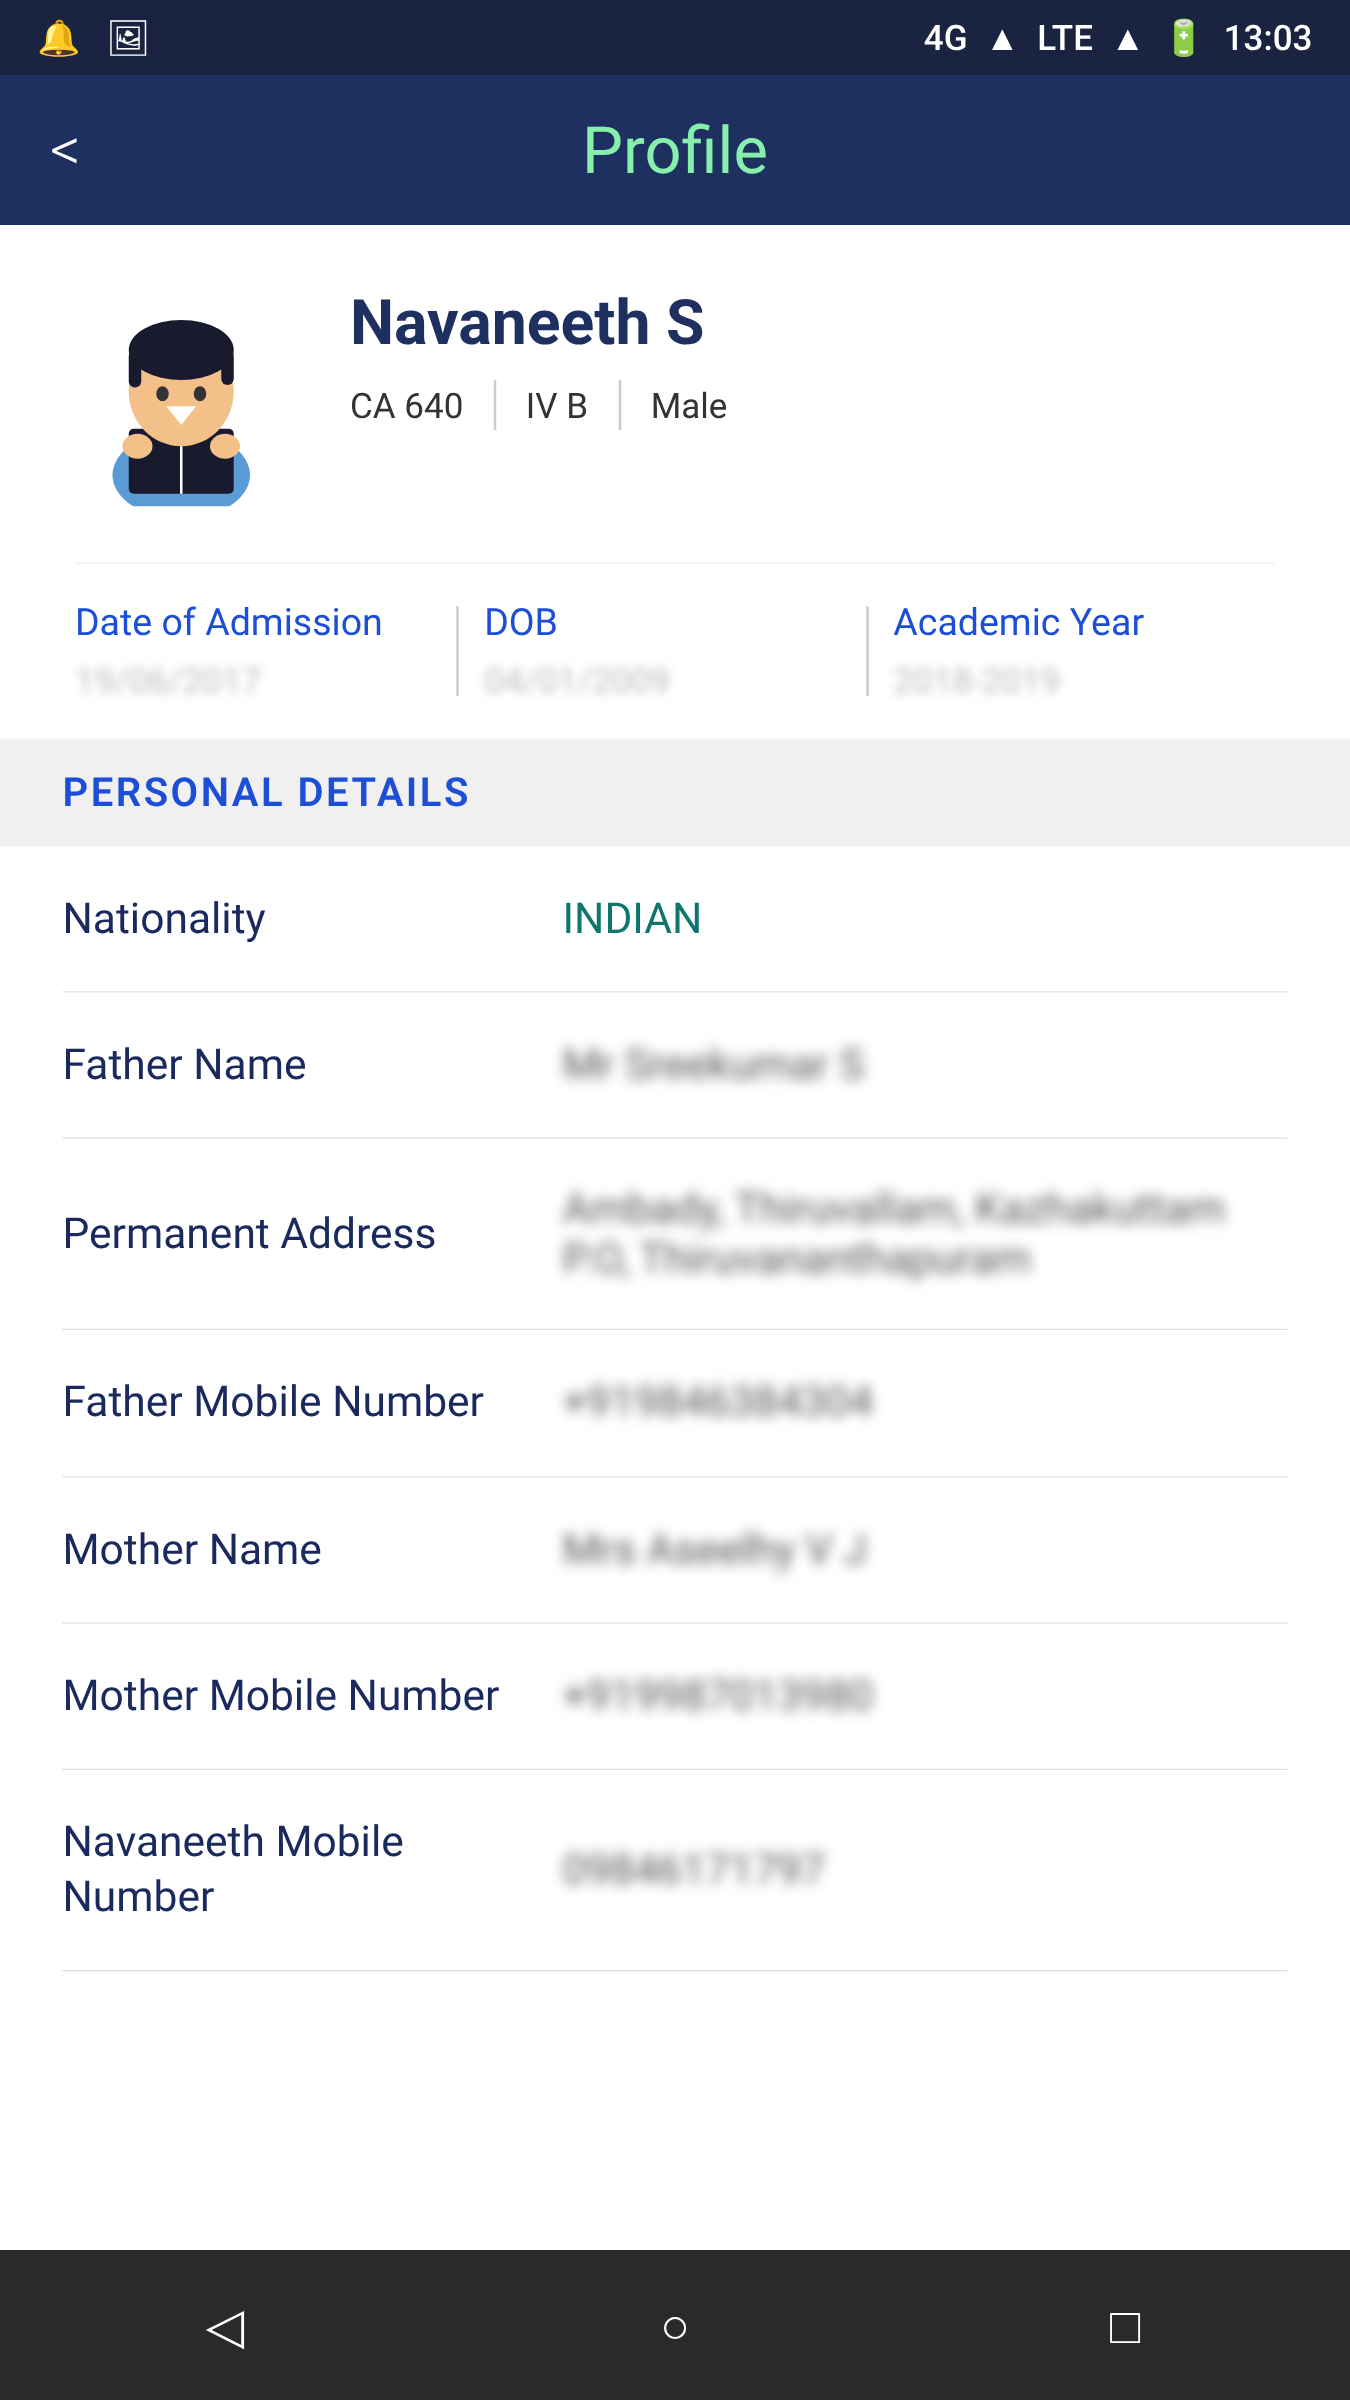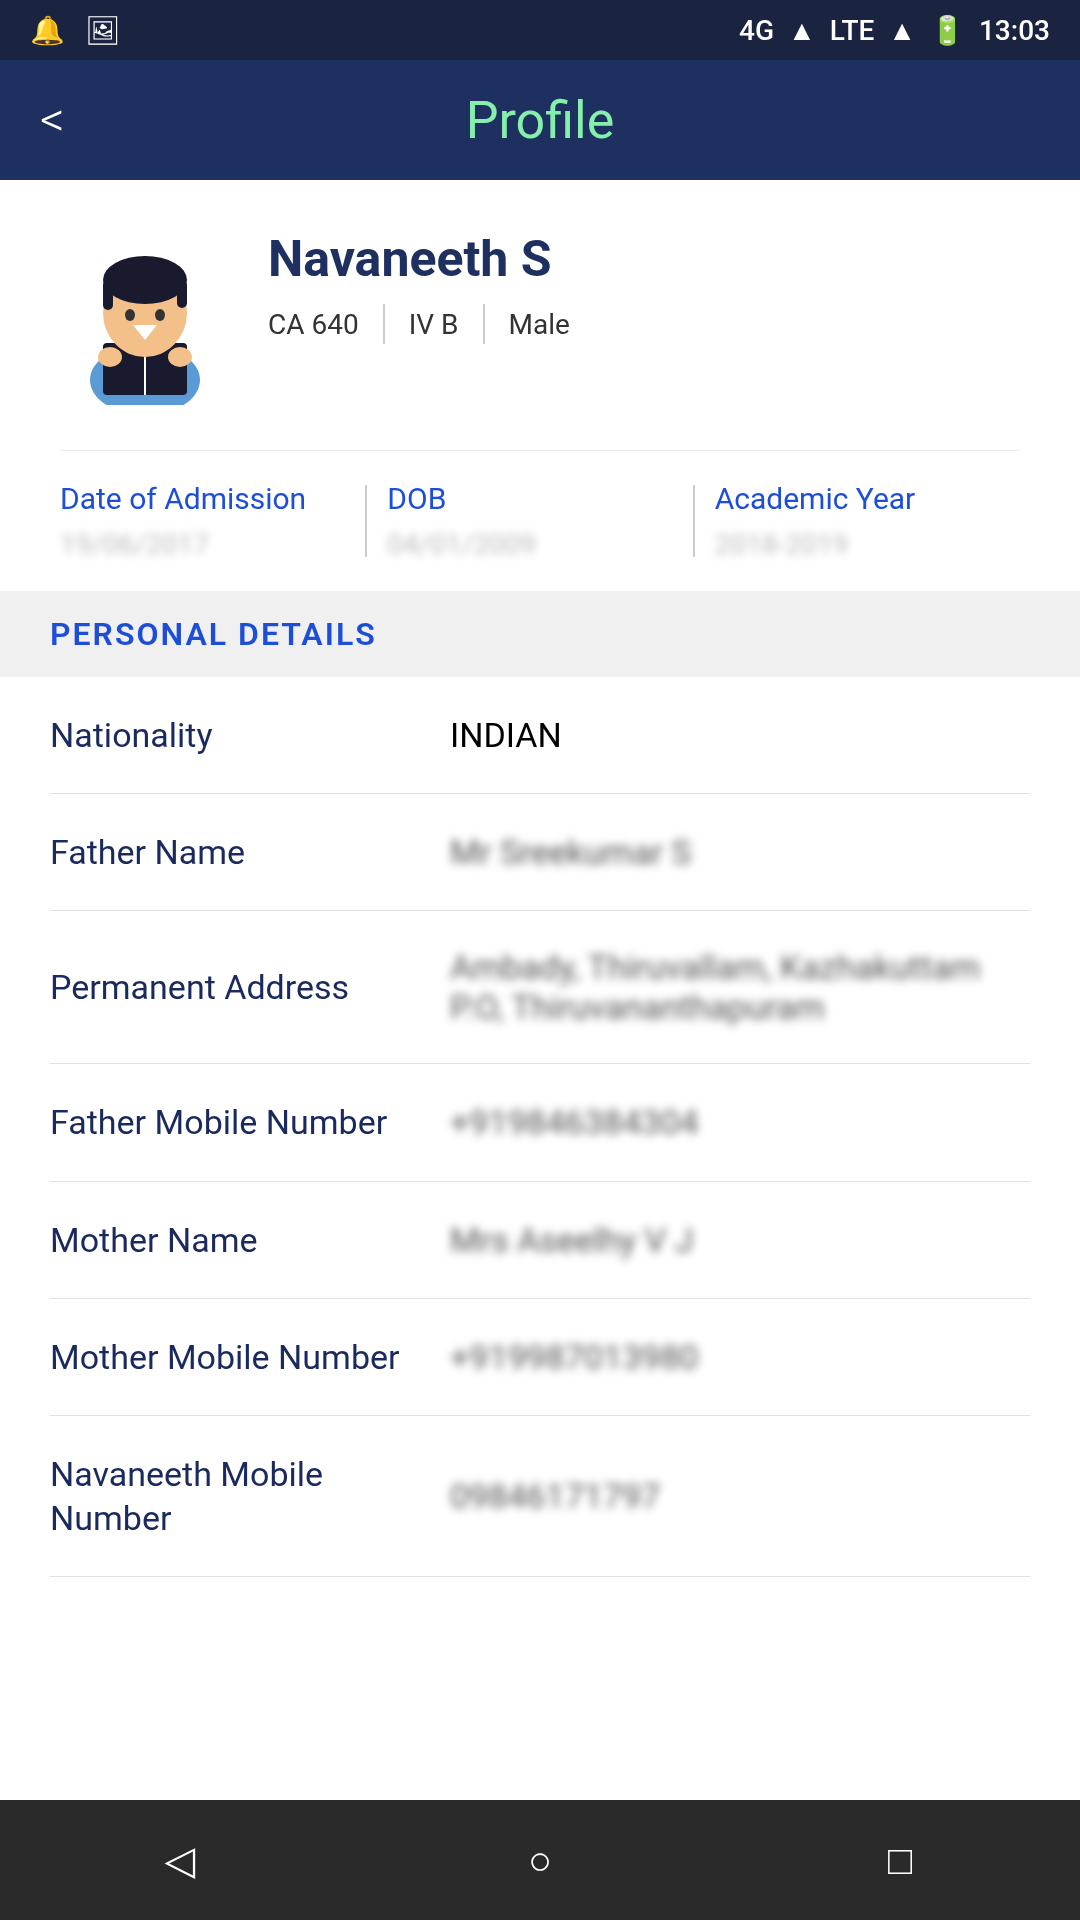--- a/index.html
+++ b/index.html
@@ -67,21 +67,21 @@
     }
 
     
     .profile-card {
       background: #fff;
       padding: 40px 50px 0 50px;
     }
     .profile-top {
       display: flex;
       align-items: flex-start;
-      gap: 28px;
+      gap: 40px;
       margin-bottom: 40px;
     }
     .avatar-container {
       width: 190px;
       height: 190px;
       flex-shrink: 0;
       display: flex;
       align-items: center;
       justify-content: center;
     }
@@ -186,21 +186,21 @@
     }
     .detail-label {
       color: #1a2a5e;
       font-size: 34px;
       font-weight: 400;
       width: 380px;
       flex-shrink: 0;
       line-height: 1.3;
     }
     .detail-value {
-      color: #000000;
+      color: #0f766e;
       font-size: 34px;
       flex: 1;
     }
     .detail-value.blurred {
       filter: blur(5px);
       color: #555;
       user-select: none;
     }
 
     

